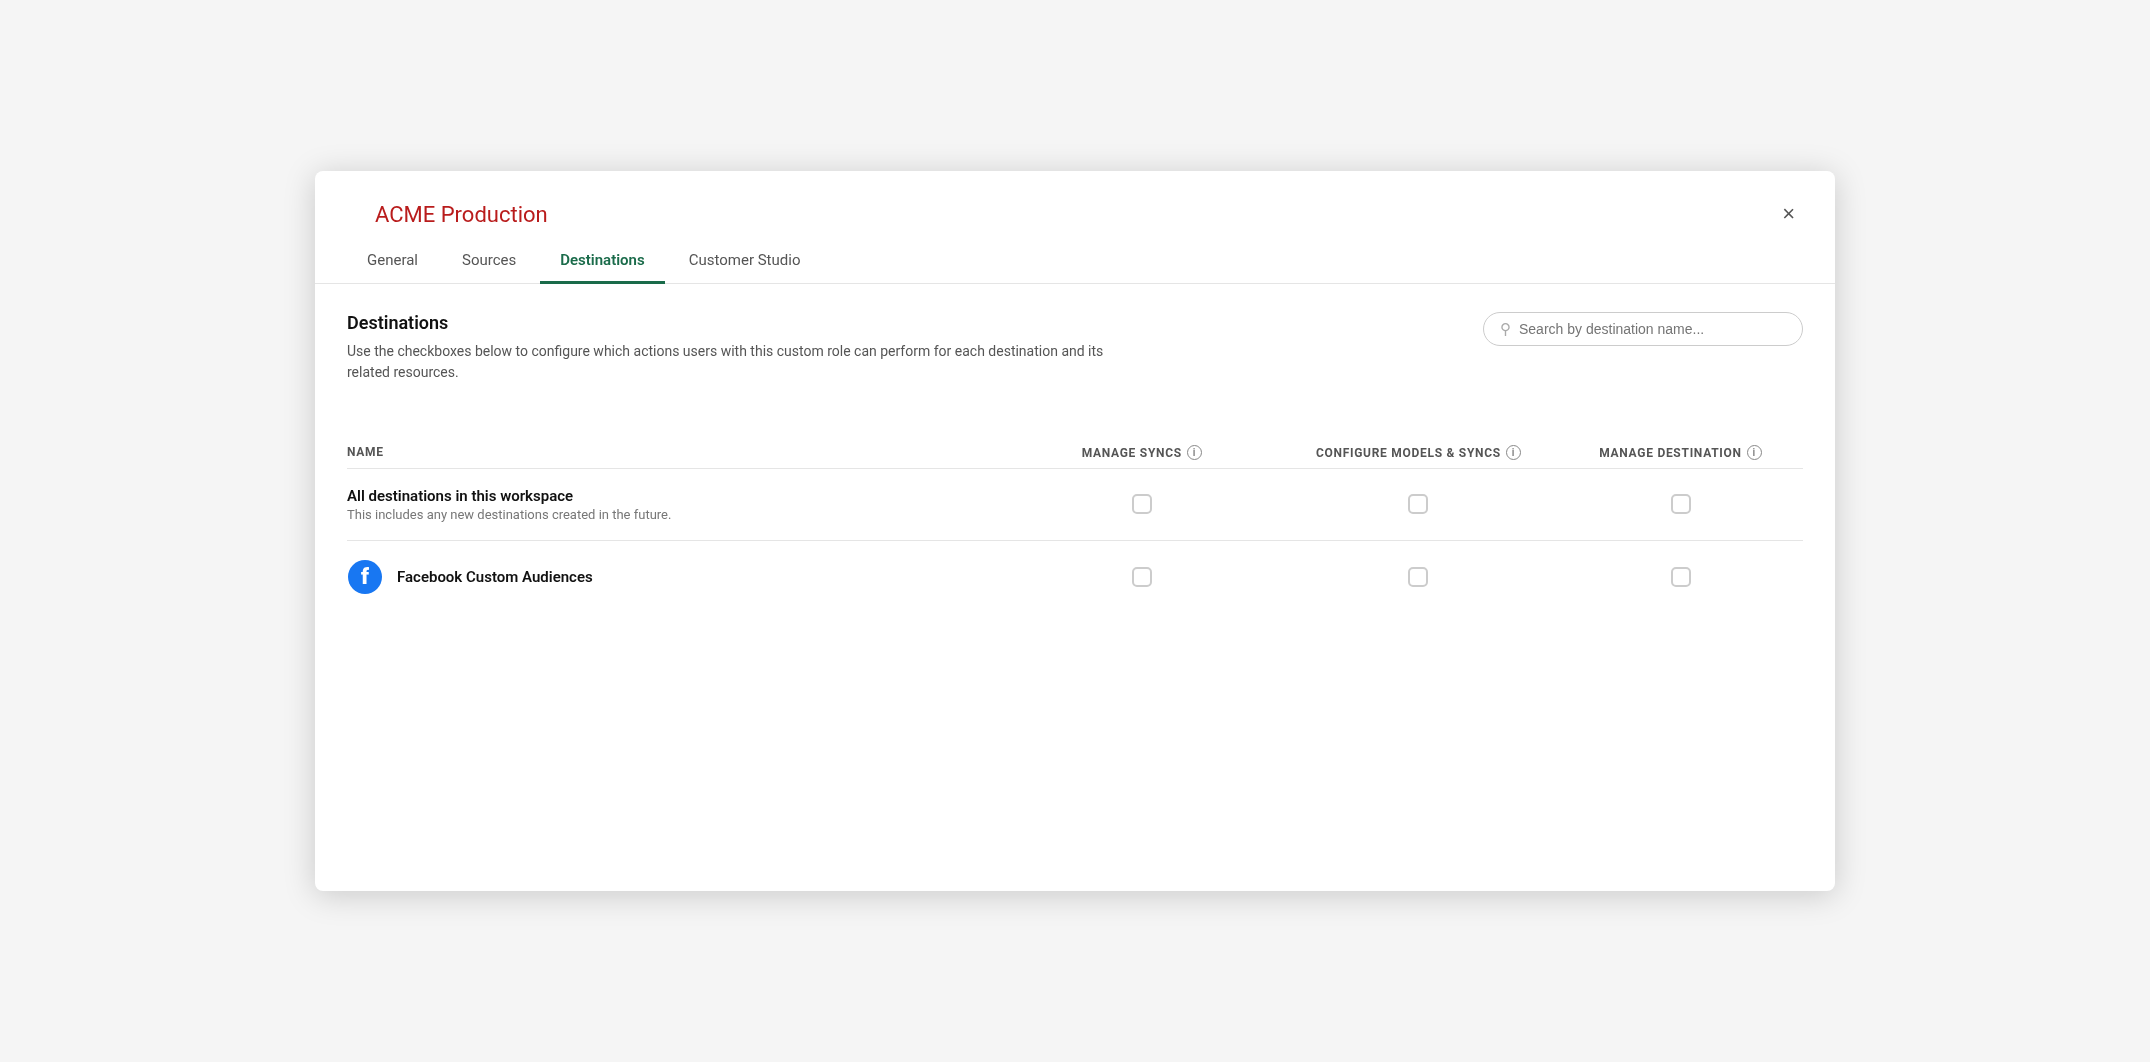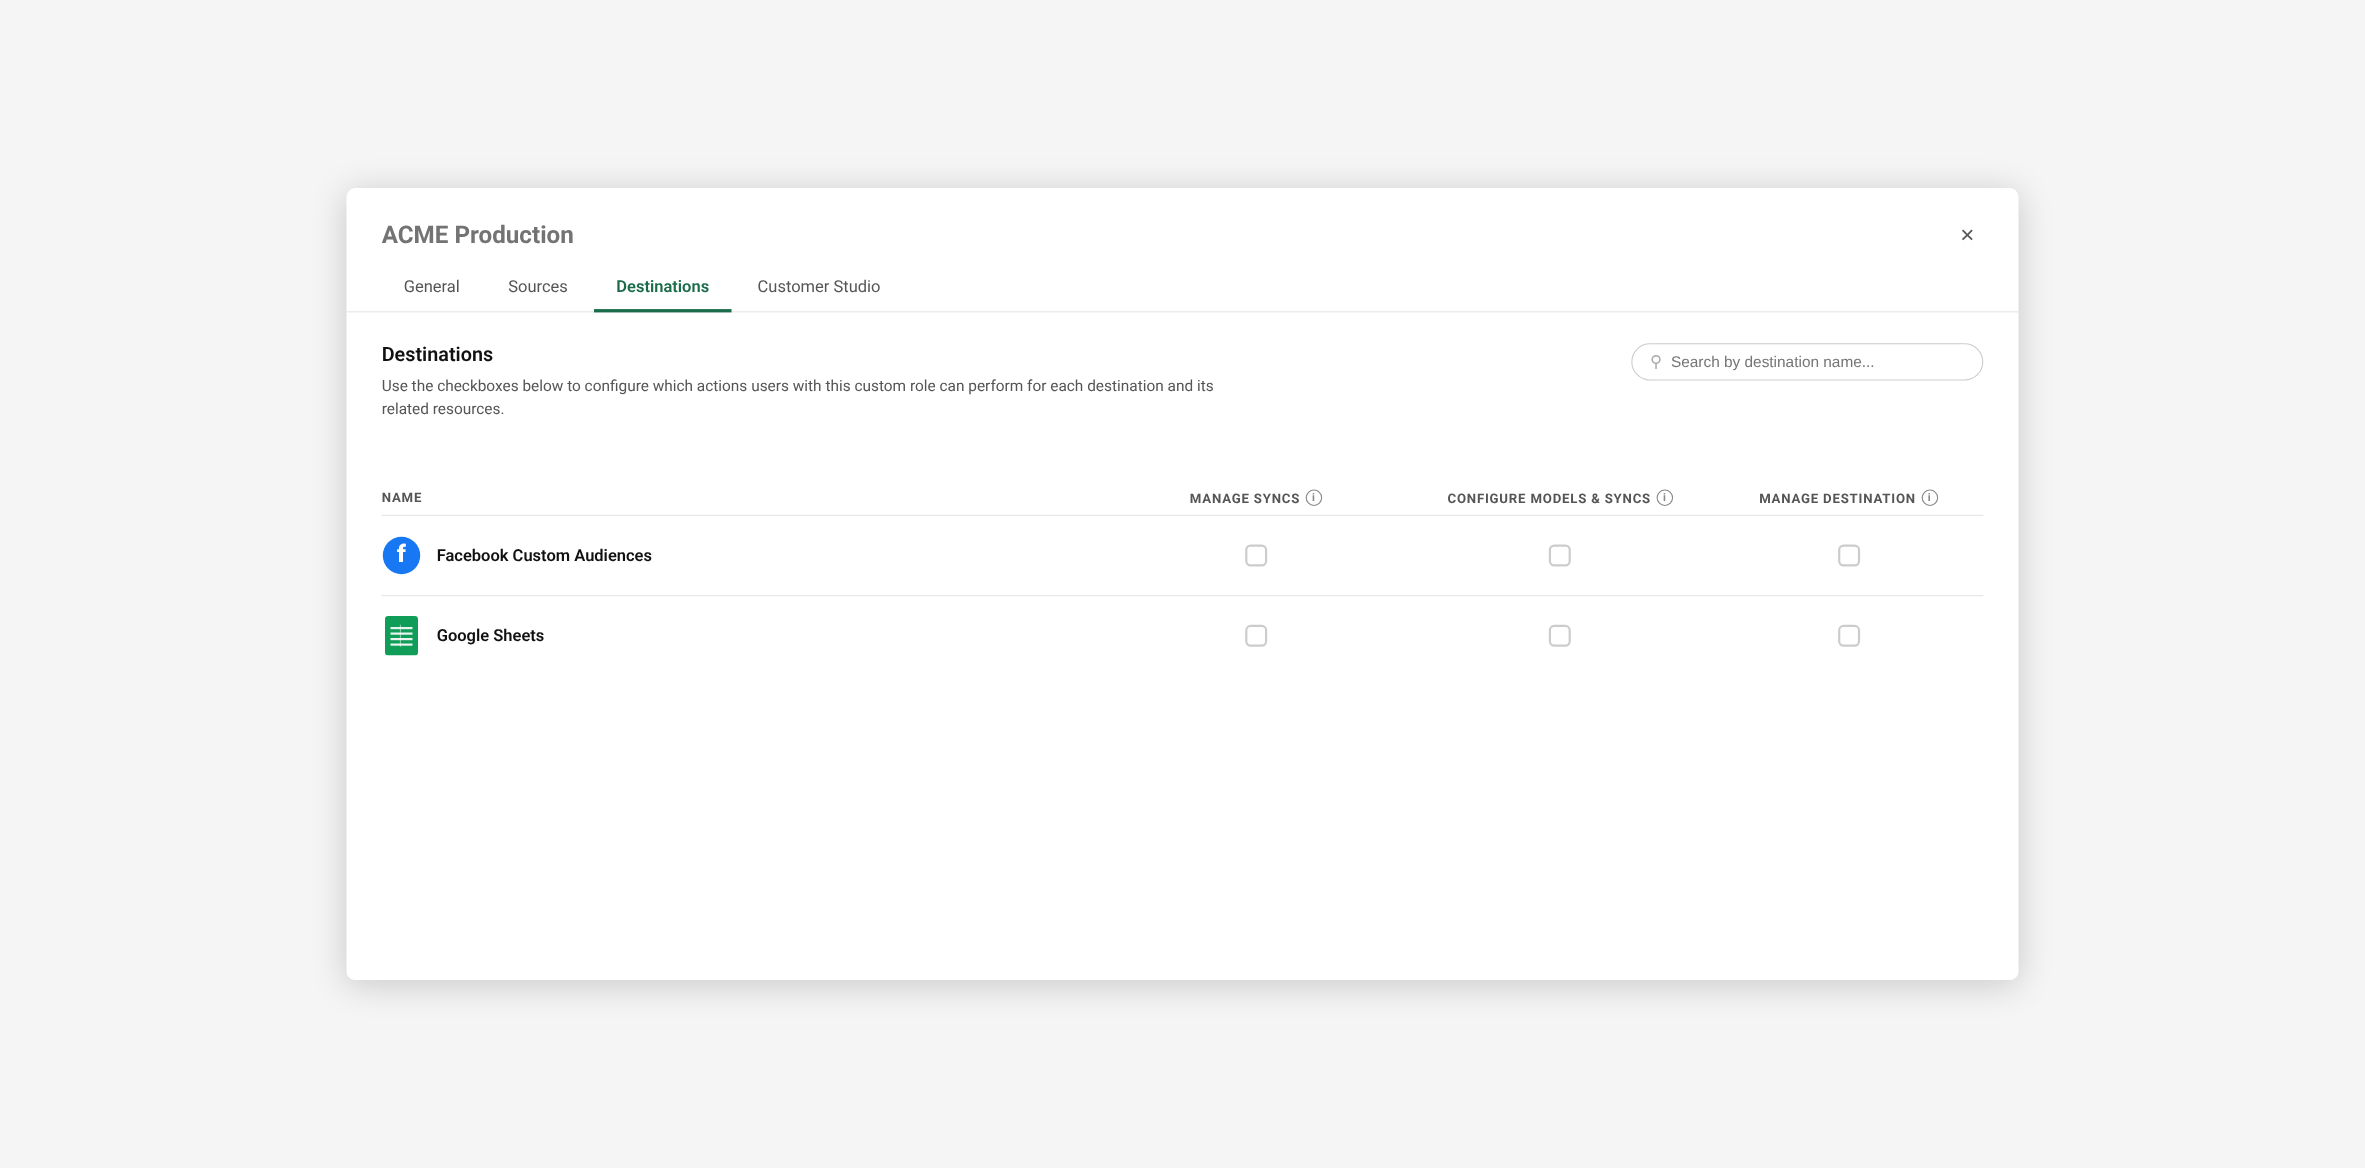--- a/index.html
+++ b/index.html
@@ -22,22 +22,23 @@
       overflow: hidden;
     }
     .modal-header {
       display: flex;
       align-items: center;
       justify-content: space-between;
       padding: 28px 32px 0 32px;
     }
     .modal-title {
       font-size: 22px;
-      font-weight: 700;
-      color: #737373;
+      font-weight: 400;
+      color: #b91c1c;
+      margin-left: 28px;
     }
     .close-btn {
       background: none;
       border: none;
       cursor: pointer;
       font-size: 22px;
       color: #555;
       padding: 4px 8px;
       line-height: 1;
     }
@@ -264,20 +265,39 @@
           <th class="col-manage">
             <div class="col-header-inner">
               <span>MANAGE DESTINATION</span>
               <span class="info-icon">i</span>
             </div>
           </th>
         </tr>
       </thead>
       <tbody>
 
+        <tr>
+          <td>
+            <div class="dest-name-cell">
+              <div>
+                <div class="dest-label">All destinations in this workspace</div>
+                <div class="dest-sublabel">This includes any new destinations created in the future.</div>
+              </div>
+            </div>
+          </td>
+          <td class="checkbox-cell">
+            <span class="custom-checkbox"></span>
+          </td>
+          <td class="checkbox-cell">
+            <span class="custom-checkbox"></span>
+          </td>
+          <td class="checkbox-cell">
+            <span class="custom-checkbox"></span>
+          </td>
+        </tr>
 
 
         <tr>
           <td>
             <div class="dest-name-cell">
               <div class="dest-icon">
                 <div class="fb-icon">f</div>
               </div>
               <div class="dest-label">Facebook Custom Audiences</div>
             </div>
@@ -287,42 +307,16 @@
           </td>
           <td class="checkbox-cell">
             <span class="custom-checkbox"></span>
           </td>
           <td class="checkbox-cell">
             <span class="custom-checkbox"></span>
           </td>
         </tr>
 
 
-        <tr>
-          <td>
-            <div class="dest-name-cell">
-              <div class="dest-icon">
-                <svg width="30" height="36" viewBox="0 0 30 36">
-                  <rect width="30" height="36" rx="3" fill="#0F9D58"></rect>
-                  <rect x="5" y="10" width="20" height="2" fill="white" opacity="0.9"></rect>
-                  <rect x="5" y="15" width="20" height="2" fill="white" opacity="0.9"></rect>
-                  <rect x="5" y="20" width="20" height="2" fill="white" opacity="0.9"></rect>
-                  <rect x="5" y="25" width="20" height="2" fill="white" opacity="0.9"></rect>
-                  <line x1="14" y1="8" x2="14" y2="28" stroke="white" stroke-width="1" opacity="0.5"></line>
-                </svg>
-              </div>
-              <div class="dest-label">Google Sheets</div>
-            </div>
-          </td>
-          <td class="checkbox-cell">
-            <span class="custom-checkbox"></span>
-          </td>
-          <td class="checkbox-cell">
-            <span class="custom-checkbox"></span>
-          </td>
-          <td class="checkbox-cell">
-            <span class="custom-checkbox"></span>
-          </td>
-        </tr>
       </tbody>
     </table>
   </div>
 </div>
 
 </body></html>

